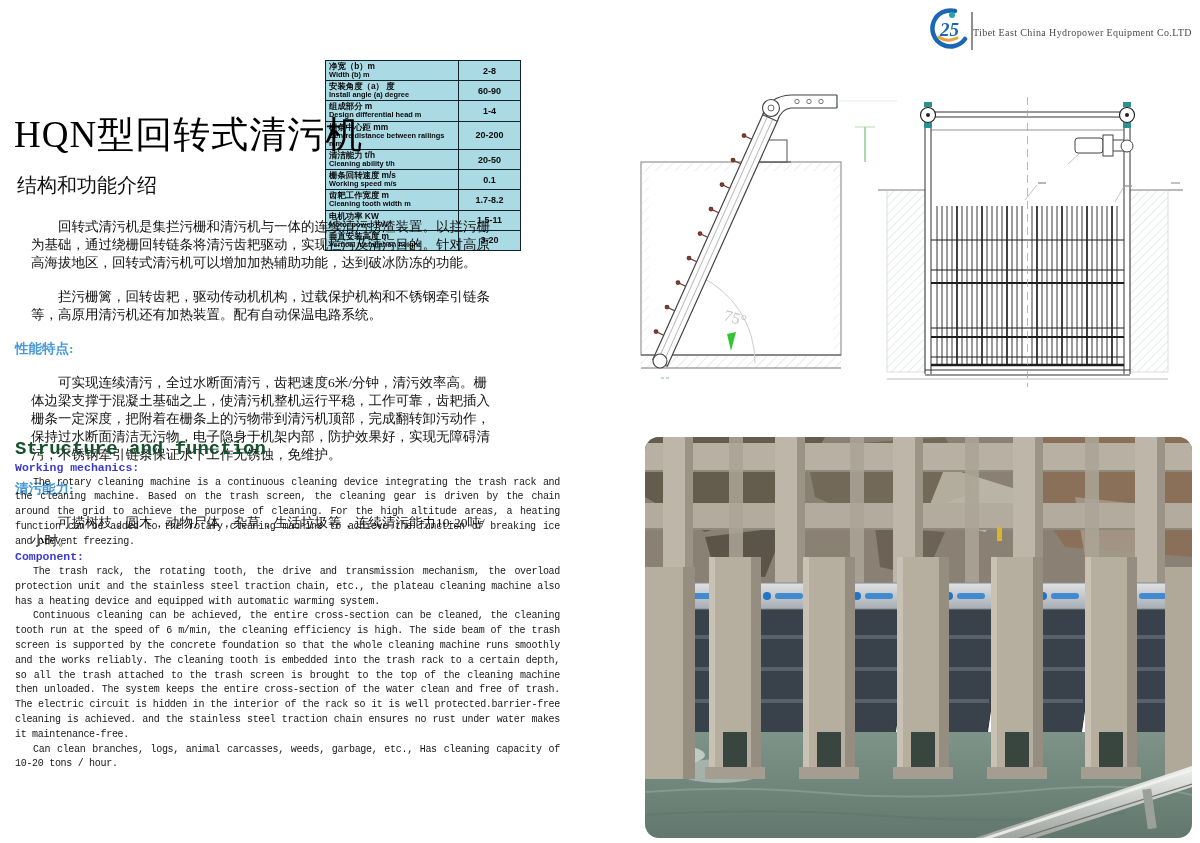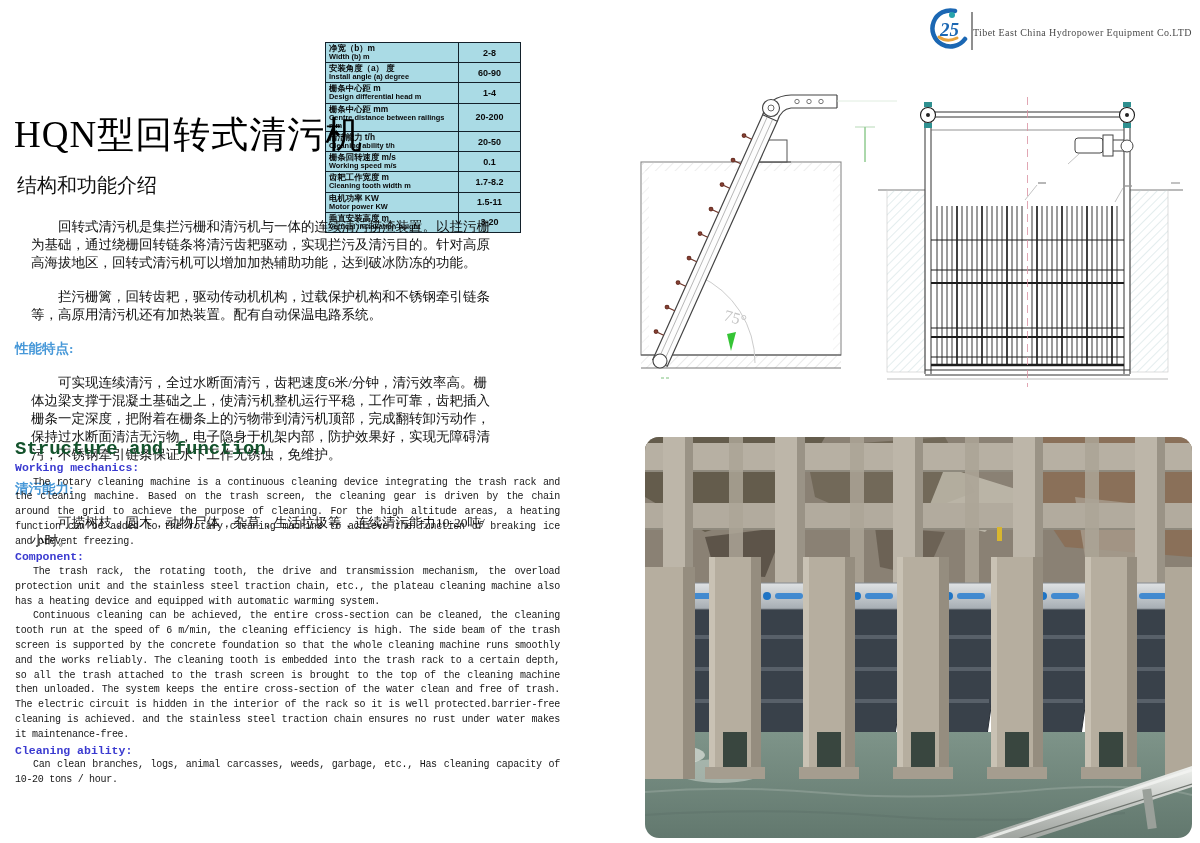--- a/index.html
+++ b/index.html
@@ -8,21 +8,21 @@
 
   
   .brand{position:absolute;top:7px;right:8px;display:flex;align-items:center;}
   .brand .divider{width:2px;height:38px;background:#8f8f8f;}
   .brand-text .zh{font-family:"Liberation Serif",serif;font-weight:bold;font-size:15.5px;
                   letter-spacing:2px;color:#3d3d3d;white-space:nowrap;}
   .brand-text .en{font-family:"Liberation Serif",serif;font-size:10px;color:#4a4a4a;
                   letter-spacing:.4px;margin-top:2px;white-space:nowrap;}
 
   
-  .spec{position:absolute;left:325px;top:42px;width:196px;border-collapse:collapse;
+  .spec{position:absolute;left:325px;top:60px;width:196px;border-collapse:collapse;
         background:#aadbe5;}
   .spec td{border:1px solid #13212b;padding:1px 3px;vertical-align:middle;}
   .spec .lab{width:126px;}
   .spec .lab .zh{font-size:8.4px;font-weight:bold;color:#0a0a0a;line-height:9px;}
   .spec .lab .en{font-size:7.4px;font-weight:bold;color:#0a0a0a;line-height:8.2px;}
   .spec .val{font-size:9px;font-weight:bold;color:#0a0a0a;text-align:center;}
 
   
   .zh-title{position:absolute;left:14px;top:110px;font-family:"Liberation Serif",serif;
             font-size:37px;color:#000;letter-spacing:1px;}
@@ -79,21 +79,21 @@
         </tr>
       <tr>
         <td class="lab">
             <div class="zh">安装角度（a） 度</div>
             <div class="en">Install angle (a) degree</div>
           </td>
         <td class="val">60-90</td>
         </tr>
       <tr>
         <td class="lab">
-            <div class="zh">栅条中心距 m</div>
+            <div class="zh">组成部分 m</div>
             <div class="en">Design differential head m</div>
           </td>
         <td class="val">1-4</td>
         </tr>
       <tr>
         <td class="lab">
             <div class="zh">栅条中心距 mm</div>
             <div class="en">Centre distance between railings mm</div>
           </td>
         <td class="val">20-200</td>
@@ -148,21 +148,20 @@
     <p>可捞树枝，圆木，动物尸体，杂草，生活垃圾等，连续清污能力10-20吨/小时。</p>
   </div>
 
   <div class="en-block">
     <h2 class="en-subtitle">Structure and function</h2>
     <h4>Working mechanics:</h4>
     <p>The rotary cleaning machine is a continuous cleaning device integrating the trash rack and the cleaning machine. Based on the trash screen, the cleaning gear is driven by the chain around the grid to achieve the purpose of cleaning. For the high altitude areas, a heating function can be added to the rotary cleaning machine to achieve the function of breaking ice and prevent freezing.</p>
     <h4>Component:</h4>
     <p>The trash rack, the rotating tooth, the drive and transmission mechanism, the overload protection unit and the stainless steel traction chain, etc., the plateau cleaning machine also has a heating device and equipped with automatic warming system.</p>
     <p>Continuous cleaning can be achieved, the entire cross-section can be cleaned, the cleaning tooth run at the speed of 6 m/min, the cleaning efficiency is high. The side beam of the trash screen is supported by the concrete foundation so that the whole cleaning machine runs smoothly and the works reliably. The cleaning tooth is embedded into the trash rack to a certain depth, so all the trash attached to the trash screen is brought to the top of the cleaning machine then unloaded. The system keeps the entire cross-section of the water clean and free of trash. The electric circuit is hidden in the interior of the rack so it is well protected.barrier-free cleaning is achieved. and the stainless steel traction chain ensures no rust under water makes it maintenance-free.</p>
-    <h4>Cleaning ability:</h4>
     <p>Can clean branches, logs, animal carcasses, weeds, garbage, etc., Has cleaning capacity of 10-20 tons / hour.</p>
   </div>
 
   <div class="svg-abs" style="left:605px;top:82px;width:295px;height:315px;">
     <svg width="295" height="315" viewBox="0 0 295 315">
       <defs>
         <pattern id="hatchG" width="7" height="7" patternUnits="userSpaceOnUse" patternTransform="rotate(45)">
           <line x1="0" y1="0" x2="0" y2="7" stroke="#c9c9c9" stroke-width="0.8"></line>
         </pattern>
       </defs>

